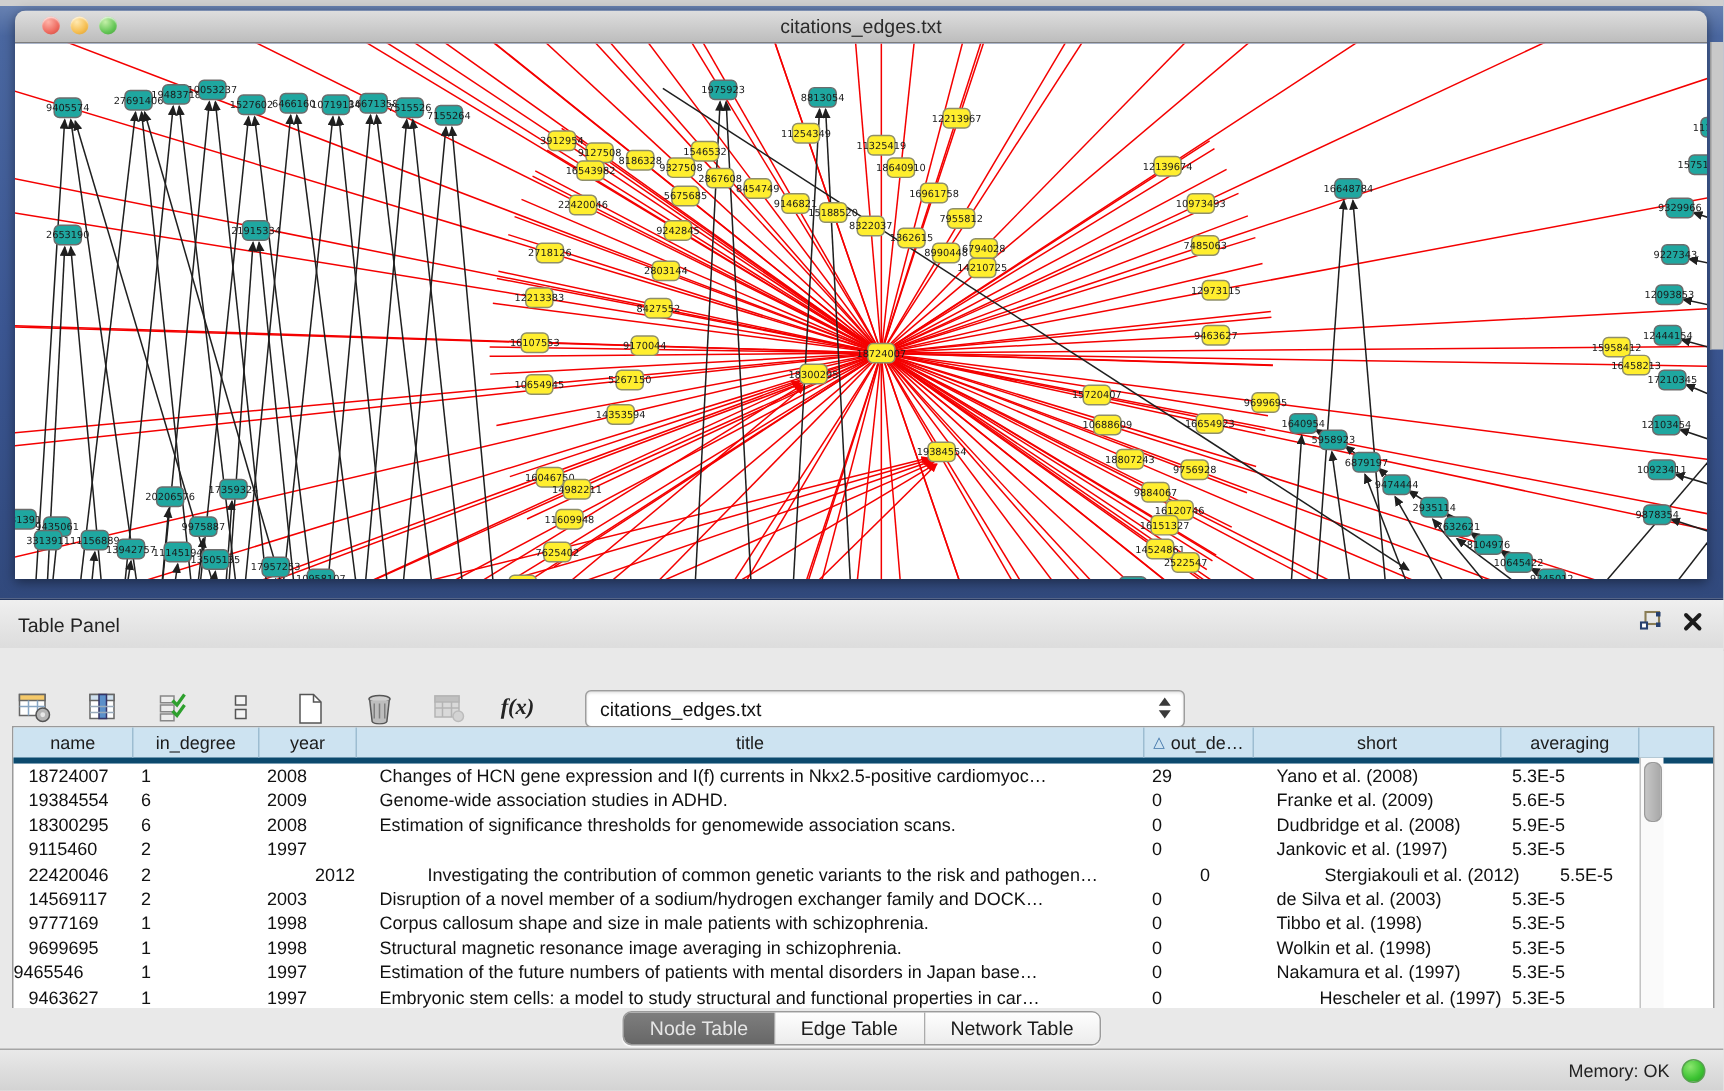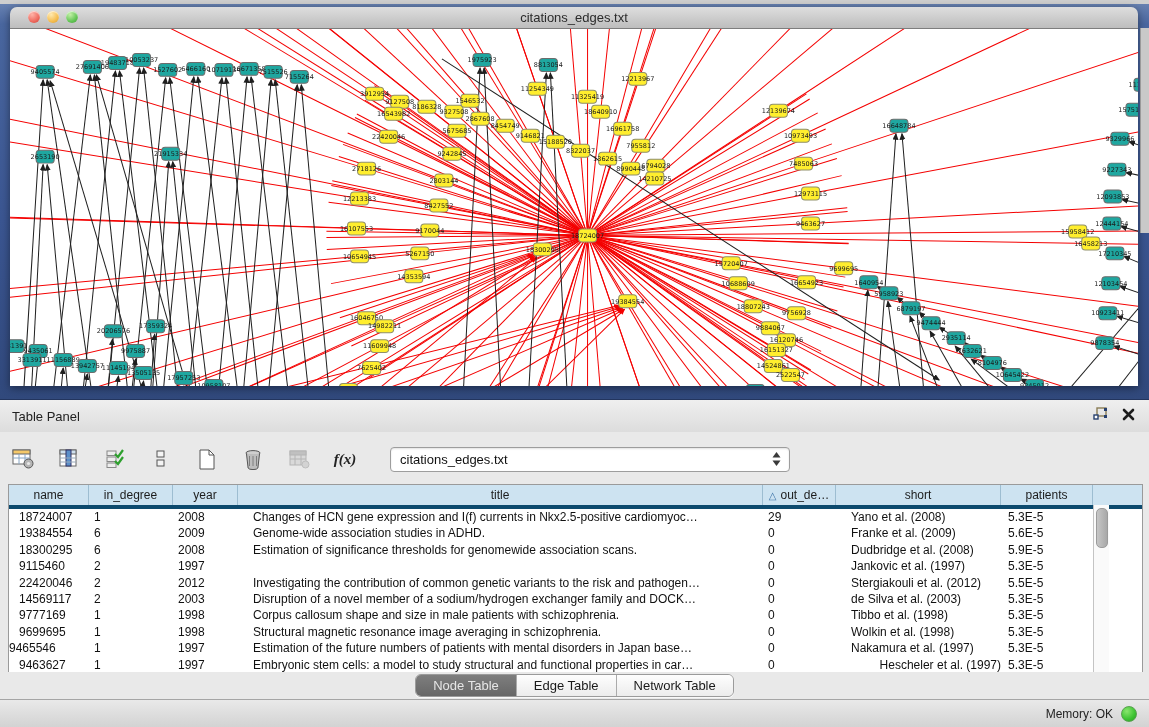--- a/index.html
+++ b/index.html
@@ -23,21 +23,21 @@
   .black-edge{stroke:#1f1f1f;stroke-width:1;fill:none;}
   .node-t{fill:#1fa7a0;stroke:#6c6c6c;stroke-width:1;}
   .node-y{fill:#ffee2e;stroke:#8f8f6a;stroke-width:1;}
   .node-label{font-family:"DejaVu Sans",sans-serif;font-size:6.5px;fill:#1a1a1a;text-anchor:middle;}
   
   .panel-header{position:absolute;left:0;top:399px;width:100%;height:33px;
     background:linear-gradient(#efefef,#dcdcdc);border-top:1px solid #23355e;border-bottom:1px solid #b3b3b3;}
   .panel-title{position:absolute;left:12px;top:9px;font-size:13px;color:#222;}
   .ph-icons{position:absolute;right:14px;top:7px;display:flex;gap:14px;align-items:center;}
   .panel-body{position:absolute;left:0;top:432px;width:100%;height:267px;background:#e9e9e9;}
-  .toolbar{position:absolute;left:8px;top:6px;right:8px;height:42px;display:flex;align-items:center;gap:16px;text-align:right;}
+  .toolbar{position:absolute;left:8px;top:19px;right:8px;height:42px;display:flex;align-items:center;gap:16px;text-align:right;}
   .tb-btn{width:30px;height:30px;display:flex;align-items:center;justify-content:center;border-radius:4px;}
   .fx{font-family:"Liberation Serif",serif;font-style:italic;font-size:15px;font-weight:bold;color:#222;}
   .dropdown{margin-left:14px;width:398px;height:23px;background:#fff;border:1px solid #9d9d9d;border-radius:4px;
     box-shadow:inset 0 1px 2px rgba(0,0,0,.12);display:flex;align-items:center;position:relative;}
   .dropdown .val{margin-left:9px;font-size:13px;color:#111;}
   .dropdown .stepper{position:absolute;right:7px;top:3px;}
   
   .tablewrap{position:absolute;left:8px;top:52px;width:1133px;height:188px;background:#fff;border:1px solid #9a9a9a;}
   .thead{display:flex;height:20px;background:#cde3f1;border-bottom:4px solid #0c4a6e;}
   .th{box-sizing:border-box;border-right:1px solid #9dbdd1;font-size:12px;color:#1c1c1c;
@@ -624,21 +624,21 @@
           <span>title</span>
         </div>
         <div class="th" style="width: 73px;">
           <span class="sort-tri">△</span>
           <span>out_de…</span>
         </div>
         <div class="th" style="width: 165px;">
           <span>short</span>
         </div>
         <div class="th" style="width: 92px;">
-          <span>patients</span>
+          <span>averaging</span>
         </div>
       </div>
     <div id="tbody">
         <div class="trow">
           <div class="td" style="width: 80px; padding-left: 10px;">18724007</div>
           <div class="td" style="width: 84px; padding-left: 5px;">1</div>
           <div class="td" style="width: 65px; padding-left: 5px;">2008</div>
           <div class="td" style="width: 525px; padding-left: 15px;">Changes of HCN gene expression and I(f) currents in Nkx2.5-positive cardiomyoc…</div>
           <div class="td" style="width: 73px; padding-left: 5px;">29</div>
           <div class="td" style="width: 165px; padding-left: 15px;">Yano et al. (2008)</div>
@@ -667,21 +667,21 @@
           <div class="td" style="width: 84px; padding-left: 5px;">2</div>
           <div class="td" style="width: 65px; padding-left: 5px;">1997</div>
           <div class="td" style="width: 525px; padding-left: 15px; margin-top: 20px;">Tourette syndrome. Phenomenology and classification of tics.</div>
           <div class="td" style="width: 73px; padding-left: 5px;">0</div>
           <div class="td" style="width: 165px; padding-left: 15px;">Jankovic et al. (1997)</div>
           <div class="td" style="width: 92px; padding-left: 7px;">5.3E-5</div>
         </div>
         <div class="trow">
           <div class="td" style="width: 80px; padding-left: 10px;">22420046</div>
           <div class="td" style="width: 84px; padding-left: 5px;">2</div>
-          <div class="td" style="width: 65px; padding-left: 5px;">2012</div>
+          <div class="td" style="width: 65px; padding-left: 5px; margin-left: 32px;">2012</div>
           <div class="td" style="width: 525px; padding-left: 15px;">Investigating the contribution of common genetic variants to the risk and pathogen…</div>
           <div class="td" style="width: 73px; padding-left: 5px;">0</div>
           <div class="td" style="width: 165px; padding-left: 15px;">Stergiakouli et al. (2012)</div>
           <div class="td" style="width: 92px; padding-left: 7px;">5.5E-5</div>
         </div>
         <div class="trow">
           <div class="td" style="width: 80px; padding-left: 10px;">14569117</div>
           <div class="td" style="width: 84px; padding-left: 5px;">2</div>
           <div class="td" style="width: 65px; padding-left: 5px;">2003</div>
           <div class="td" style="width: 525px; padding-left: 15px;">Disruption of a novel member of a sodium/hydrogen exchanger family and DOCK…</div>

